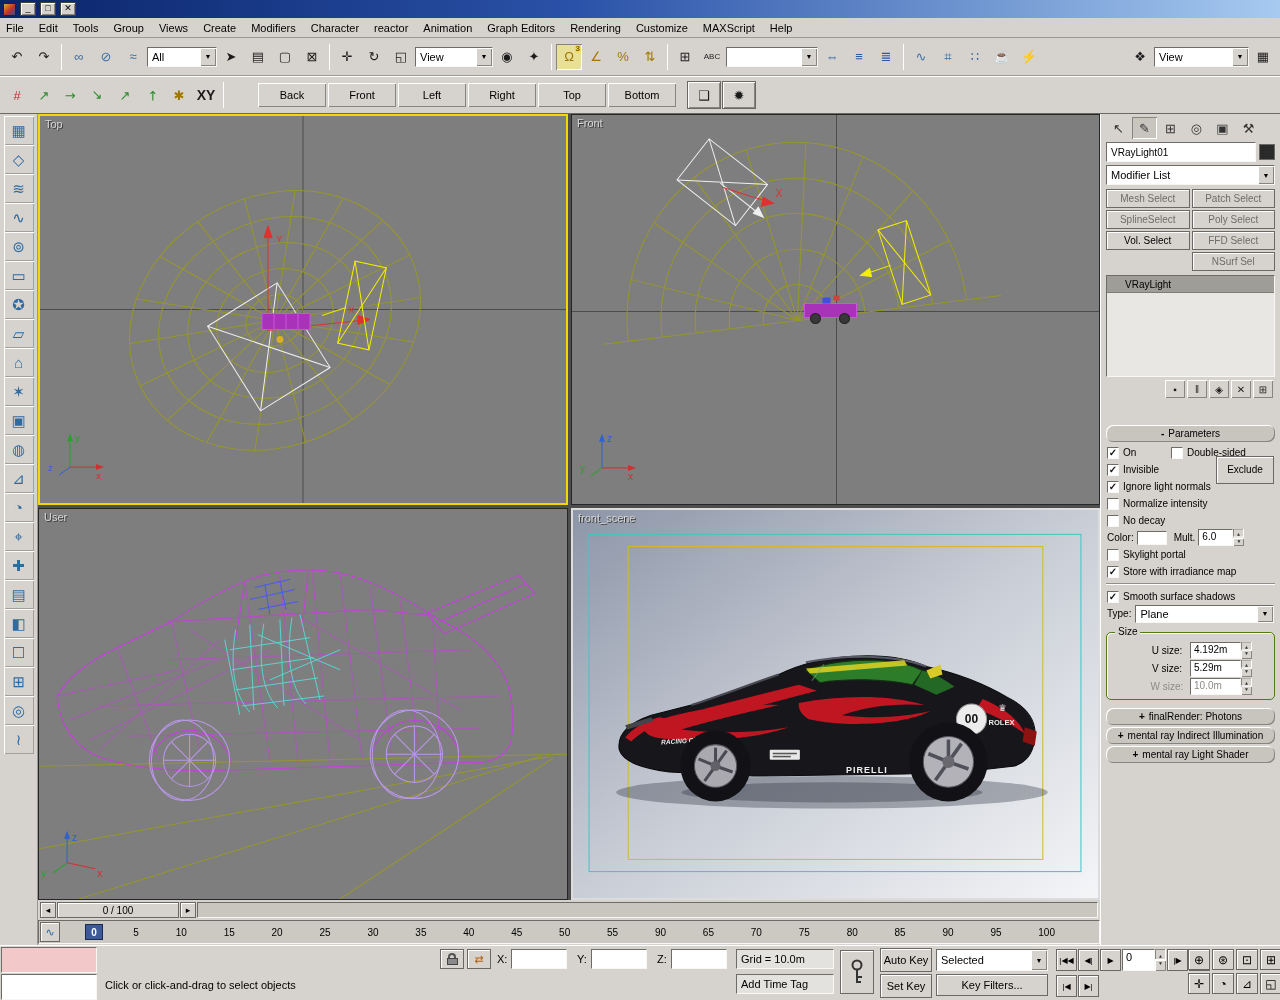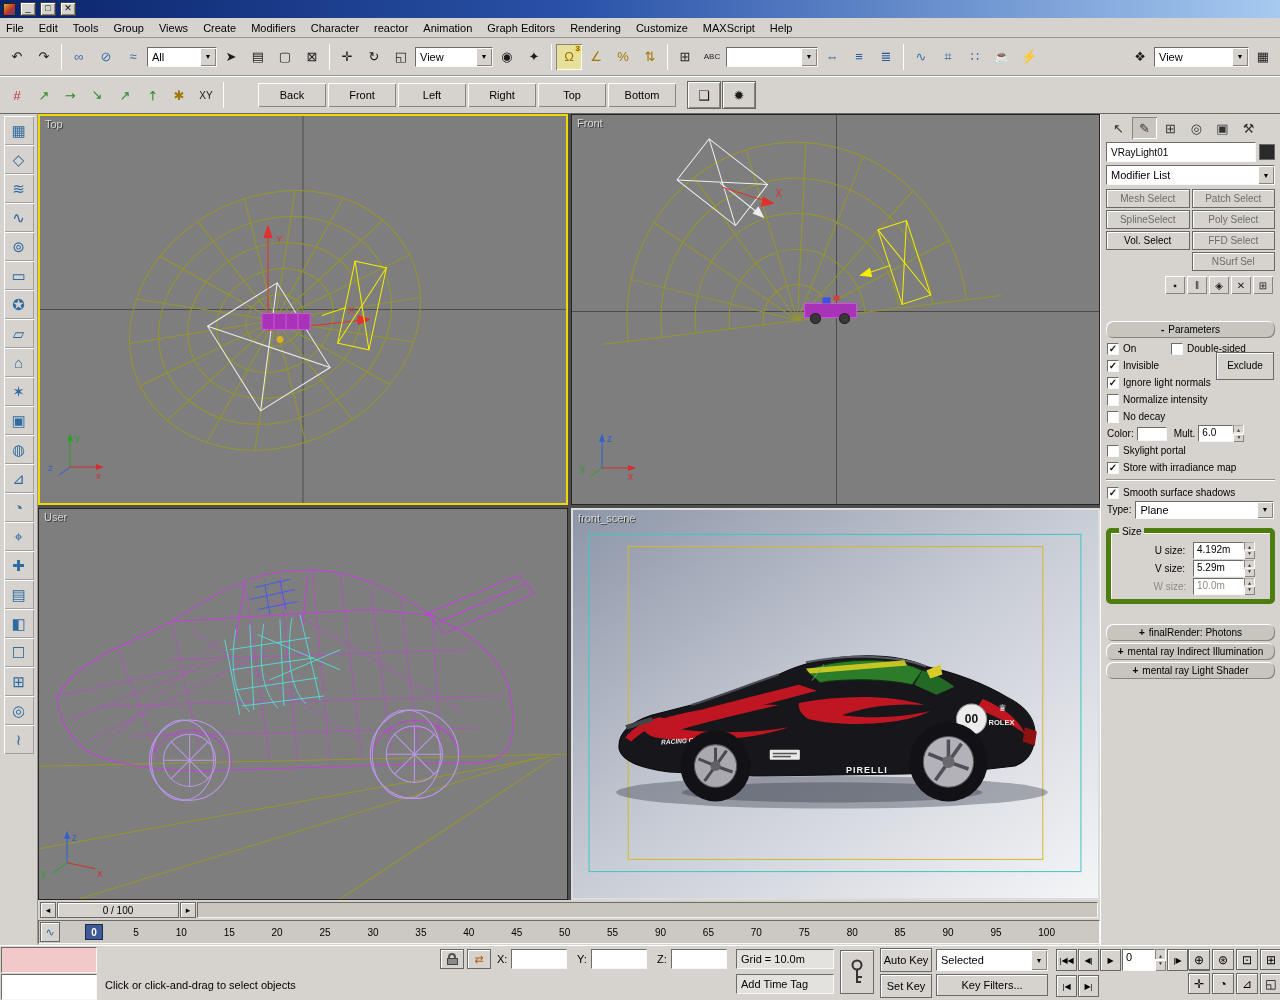--- a/index.html
+++ b/index.html
@@ -62,21 +62,21 @@
 .modsets div:nth-of-type(7){visibility:hidden}
 #stack{height:102px;background:#e9e7e3;margin:2px 0;overflow:hidden}
 .stackrow{height:17px;background:#9f9d98;border-bottom:1px solid #7e7c78;display:flex;align-items:center;padding-left:18px;color:#000}
 .stackbar{height:20px;display:flex;align-items:center;gap:2px;justify-content:flex-end;padding:0 2px}
 .stackbar .ico{width:20px;height:18px;font-size:10px;box-shadow:inset 1px 1px 0 #fff,inset -1px -1px 0 #87857e}
 .roll{height:17px;background:#c8c5bf;box-shadow:inset 1px 1px 0 #fff,inset -1px -1px 0 #87857e;border-radius:7px;display:flex;align-items:center;justify-content:center;gap:4px;font-size:10px;margin:2px 0}
 .roll .pm{font-weight:bold}
 .prow{display:flex;align-items:center;height:17px;padding:0 1px}
 .plabel{white-space:nowrap}
 .pdiv{height:2px;border-top:1px solid #928f89;border-bottom:1px solid #fff;margin:3px 0}
-.grp{border:5px solid #4d7c0f;border-radius:5px;position:relative;padding:8px 15px 4px;margin:10px 0 20px;box-shadow:inset 1px 1px 0 #fff}
+.grp{border:1px solid #4d7c0f;border-radius:5px;position:relative;padding:8px 22px 4px;margin:10px 0 8px;box-shadow:inset 1px 1px 0 #fff}
 .grp .lg{position:absolute;top:-7px;left:8px;background:#d6d3ce;padding:0 3px}
 .grow{display:flex;align-items:center;height:18px;justify-content:flex-end;gap:3px}
 .grow .gl{width:40px;text-align:center}
 .dis{color:#8d8b86}
 .dis .sv{color:#8d8b86}
 .swatch{width:30px;height:14px;background:#fff;border:1px solid;border-color:#6e6c66 #f8f7f5 #f8f7f5 #6e6c66}
 
 #statusbar{position:absolute;left:0;top:945px;width:1280px;height:55px;background:#d6d3ce;border-top:1px solid #fff}
 .sfield{position:absolute;border:1px solid;border-color:#6e6c66 #f8f7f5 #f8f7f5 #6e6c66;background:#e4e2de;display:flex;align-items:center;padding:0 4px;font-size:11px;white-space:nowrap;overflow:hidden}
 .tbtn{height:22px;min-width:21px;padding:0 2px;font-size:8px}
@@ -173,21 +173,21 @@
 </div>
 
 <div id="toolbar2">
   <div class="ico c-red">#</div>
   <div class="ico c-green">↗</div>
   <div class="ico c-green" style="transform:rotate(45deg)">↗</div>
   <div class="ico c-green" style="transform:rotate(90deg)">↗</div>
   <div class="ico c-green">↗</div>
   <div class="ico c-green" style="transform:rotate(-45deg)">↗</div>
   <div class="ico c-gold">✱</div>
-  <div class="ico" style="font-size:10px;font-weight:normal">XY</div>
+  <div class="ico" style="font-size:14px;font-weight:bold">XY</div>
   <div class="sep"></div>
   <div class="flex" style="margin-left:30px">
 
   <div class="vtab">Back</div>
       <div class="vtab">Front</div>
       <div class="vtab">Left</div>
       <div class="vtab">Right</div>
       <div class="vtab">Top</div>
       <div class="vtab">Bottom</div>
     </div>
@@ -580,20 +580,23 @@
 
   <div class="msbtn btn">Mesh Select</div>
       <div class="msbtn btn">Patch Select</div>
       <div class="msbtn btn">SplineSelect</div>
       <div class="msbtn btn">Poly Select</div>
       <div class="msbtn btn">Vol. Select</div>
       <div class="msbtn btn">FFD Select</div>
       <div class="msbtn btn"></div>
       <div class="msbtn btn">NSurf Sel</div>
     </div>
+  <div id="stack" class="sunken">
+    <div class="stackrow">VRayLight</div>
+  </div>
   <div class="stackbar">
     <div class="ico">▪</div>
     <div class="ico">‖</div>
     <div class="ico">◈</div>
     <div class="ico">✕</div>
     <div class="ico">⊞</div>
   </div>
 
   <div class="roll" style="margin-top:26px">
     <span class="pm">-</span>

